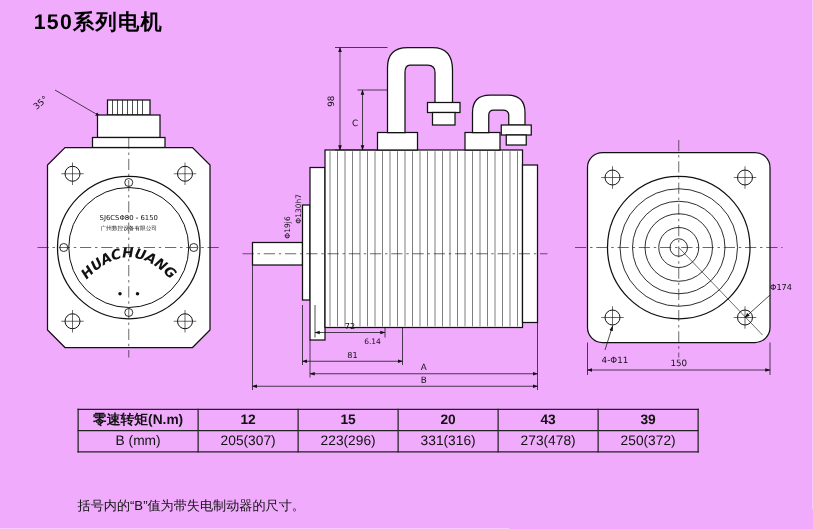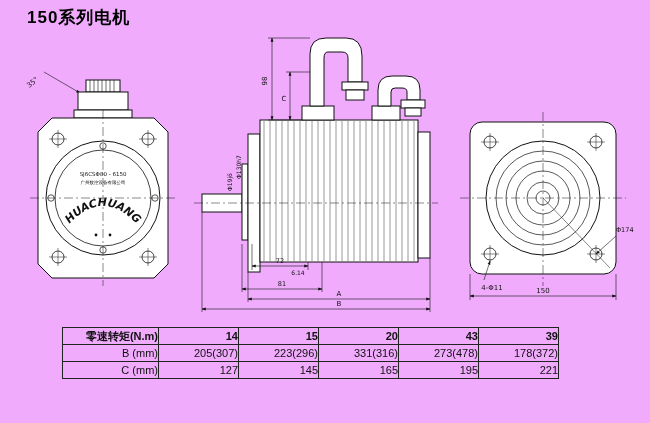--- a/index.html
+++ b/index.html
@@ -3,21 +3,21 @@
 <meta charset="utf-8">
 <style>
   html,body{margin:0;padding:0;background:#fff;}
   #page{position:relative;width:650px;height:423px;background:#f0abfc;overflow:hidden;
         font-family:"Liberation Sans",sans-serif;color:#111;padding-left:32px;}
   #drawing{position:absolute;left:0;top:0;}
   #title{position:absolute;left:27px;top:6px;font-size:17px;font-weight:bold;
          letter-spacing:1px;color:#000;}
   table.dim{position:absolute;left:62px;top:327px;border-collapse:collapse;
             font-size:11px;color:#111;table-layout:fixed;}
-  table.dim td,table.dim th{border:1px solid #222;text-align:right;padding:0;
+  table.dim td,table.dim th{border:1px solid #222;text-align:center;padding:0;
             height:16px;line-height:16px;font-weight:normal;overflow:hidden;}
   table.dim th{font-weight:bold;}
   #footnote{position:absolute;left:62px;top:398px;font-size:10.5px;color:#111;}
   svg text{font-family:"DejaVu Sans",sans-serif;fill:#111;stroke:none;}
 </style>
 </head>
 <body>
 
 <div id="page">
 
@@ -150,39 +150,32 @@
       <col style="width:96px">
         <col style="width:80px">
         <col style="width:80px">
       <col style="width:80px">
         <col style="width:80px">
         <col style="width:80px">
     </colgroup>
     <tbody>
         <tr>
       <th>零速转矩(N.m)</th>
-      <th>14</th>
+      <th>12</th>
       <th>15</th>
       <th>20</th>
       <th>43</th>
       <th>39</th>
     </tr>
     <tr>
       <td>B (mm)</td>
       <td>205(307)</td>
       <td>223(296)</td>
       <td>331(316)</td>
       <td>273(478)</td>
-      <td>178(372)</td>
-    </tr>
-    <tr>
-      <td>C (mm)</td>
-      <td>127</td>
-      <td>145</td>
-      <td>165</td>
-      <td>195</td>
-      <td>221</td>
+      <td>250(372)</td>
     </tr>
   </tbody>
     </table>
 
+  <div id="footnote">括号内的“B”值为带失电制动器的尺寸。</div>
 
 </div>
 
 </body></html>

